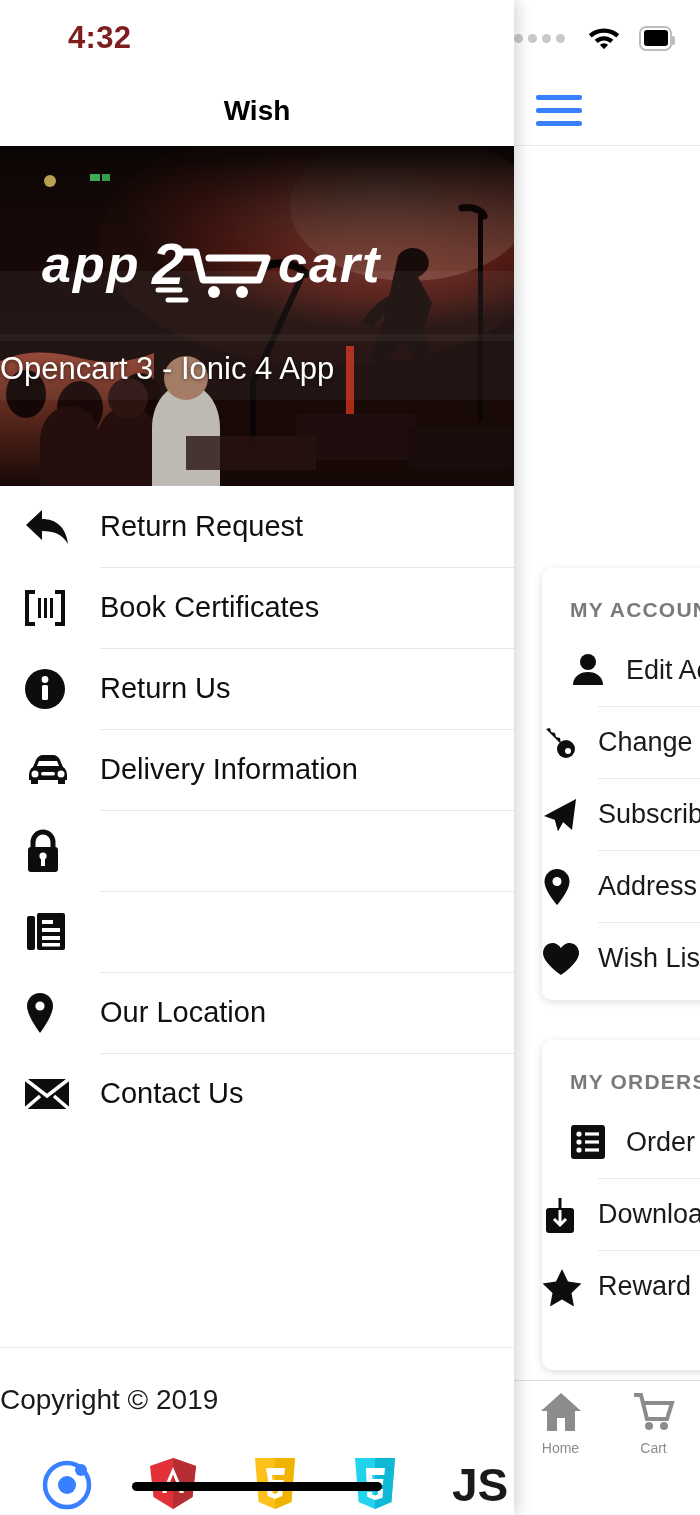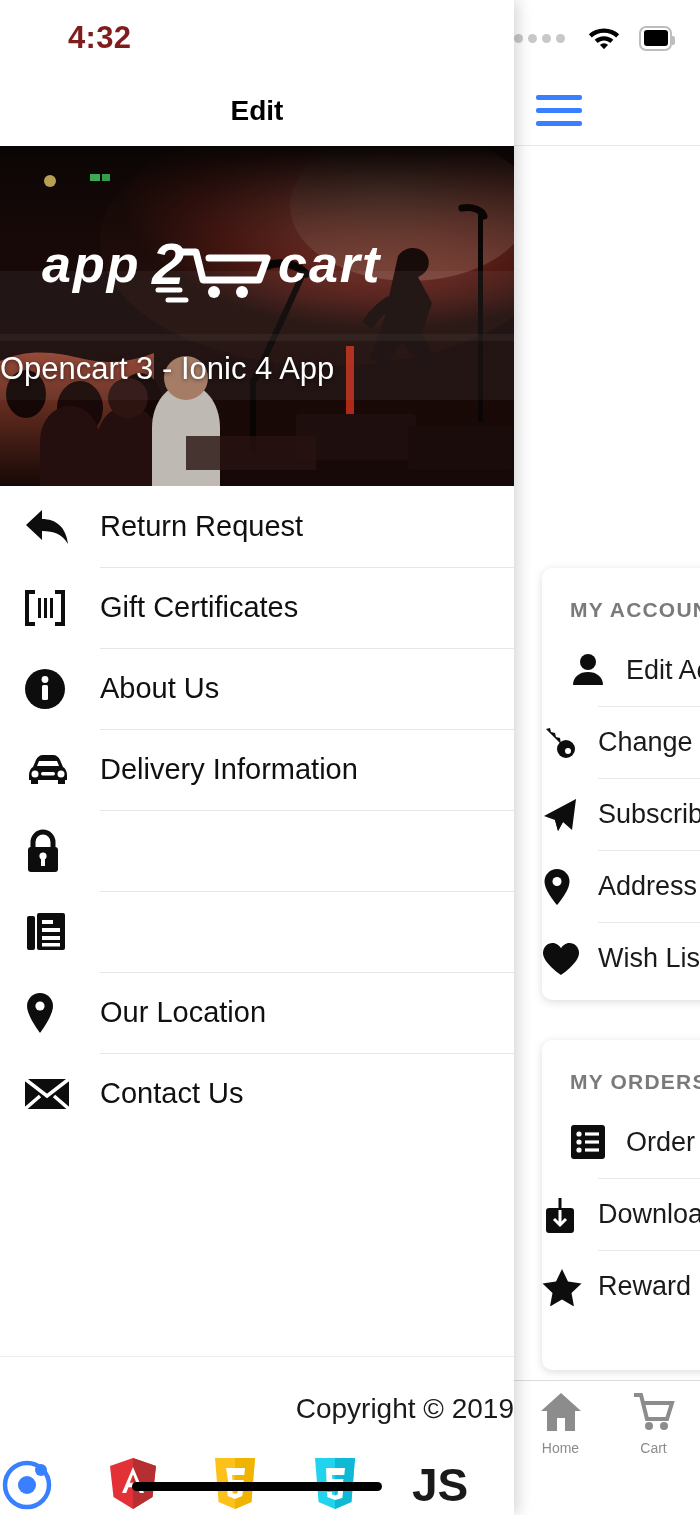--- a/index.html
+++ b/index.html
@@ -103,24 +103,24 @@
   .d-item + .d-item::before {
     content: ""; position: absolute; left: 100px; right: 0; top: 0;
     height: 1px; background: #e6e6e6;
   }
   .d-ico { width: 76px; flex: none; display: flex; align-items: center; }
   .d-label { font-size: 29px; color: #101010; }
 
   .d-spacer { flex: 1 1 auto; }
 
   .d-footer { flex: none; border-top: 1px solid #ececec; padding-top: 36px; }
-  .d-copy { text-align: right; font-size: 28px; color: #1a1a1a; }
+  .d-copy { text-align: left; font-size: 28px; color: #1a1a1a; }
   .d-logos {
-    display: flex; align-items: center; justify-content: flex-start;
-    gap: 54px; margin-top: 32px;
+    display: flex; align-items: center; justify-content: flex-end;
+    gap: 54px; margin-top: 41px;
   }
   .d-home-ind {
     position: absolute; bottom: 24px; left: 0; right: 0;
     display: flex; justify-content: center;
   }
   .d-home-ind i { display: block; width: 250px; height: 9px; background: #000; border-radius: 5px; }
 </style>
 </head>
 <body>
 
@@ -264,21 +264,21 @@
   </div>
 </div>
 
 <div id="drawer">
 
   <div class="d-statusbar">
     <span class="d-time">4:32</span>
   </div>
 
   <div class="d-toolbar">
-    <span class="d-title">Edit</span>
+    <span class="d-title">Wish</span>
   </div>
 
   <div class="d-banner">
     <svg class="banner-photo" width="514" height="340" viewBox="0 0 514 340" preserveAspectRatio="none">
       <defs>
         <radialGradient id="smoke" cx="62%" cy="28%" r="58%">
           <stop offset="0%" stop-color="#ffb9a0"></stop>
           <stop offset="35%" stop-color="#e8695a"></stop>
           <stop offset="70%" stop-color="#8a2b22"></stop>
           <stop offset="100%" stop-color="#23100d"></stop>
@@ -361,32 +361,32 @@
     <div class="d-item">
       <span class="d-ico">
         <svg width="42" height="36" viewBox="0 0 42 36">
           <path d="M11 2H3v32h8" stroke="#0d0d0d" stroke-width="4" fill="none"></path>
           <path d="M31 2h8v32h-8" stroke="#0d0d0d" stroke-width="4" fill="none"></path>
           <rect x="14" y="8" width="3" height="20" fill="#0d0d0d"></rect>
           <rect x="20" y="8" width="3" height="20" fill="#0d0d0d"></rect>
           <rect x="26" y="8" width="3" height="20" fill="#0d0d0d"></rect>
         </svg>
       </span>
-      <span class="d-label">Gift Certificates</span>
+      <span class="d-label">Book Certificates</span>
     </div>
 
     <div class="d-item">
       <span class="d-ico">
         <svg width="42" height="42" viewBox="0 0 42 42">
             <circle cx="21" cy="21" r="20" fill="#0d0d0d"></circle>
             <rect x="18" y="17" width="6" height="15" rx="1.5" fill="#fff"></rect>
             <circle cx="21" cy="11.5" r="3.4" fill="#fff"></circle>
           </svg>
       </span>
-      <span class="d-label">About Us</span>
+      <span class="d-label">Return Us</span>
     </div>
 
     <div class="d-item">
       <span class="d-ico">
         <svg width="48" height="34" viewBox="0 0 48 34">
           <path d="M5 22c0-4 2-7 4-8l3-7c1-3 4-5 7-5h10c3 0 6 2 7 5l3 7c2 1 4 4 4 8v5H5z" fill="#0d0d0d"></path>
           <path d="M13 13l2-5h18l2 5z" fill="#fff"></path>
           <circle cx="11" cy="21" r="3.5" fill="#fff"></circle>
           <circle cx="37" cy="21" r="3.5" fill="#fff"></circle>
           <rect x="17" y="19" width="14" height="3.5" rx="1.7" fill="#fff"></rect>

